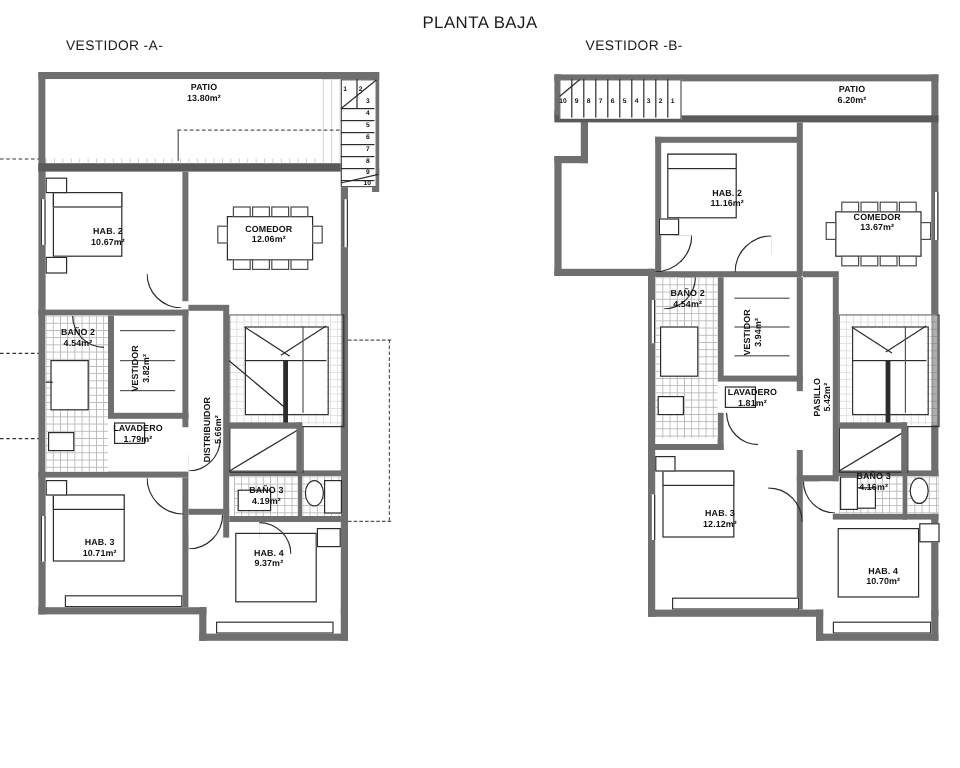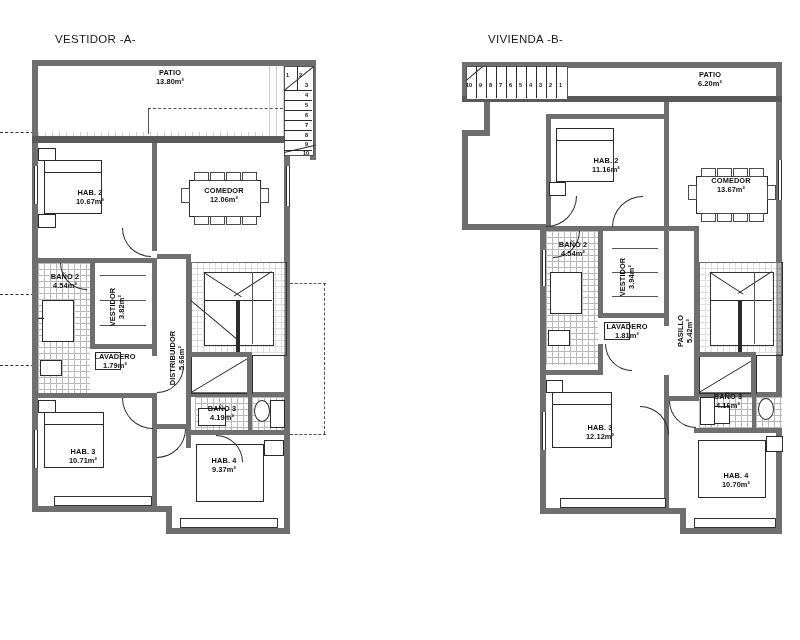--- a/index.html
+++ b/index.html
@@ -83,22 +83,23 @@
   .sw-br{border-radius:0 0 100% 0;border-top:none;border-left:none;}
   .sw-bl{border-radius:0 0 0 100%;border-top:none;border-right:none;}
   .sw-tr{border-radius:0 100% 0 0;border-bottom:none;border-left:none;}
   .sw-tl{border-radius:100% 0 0 0;border-bottom:none;border-right:none;}
 </style>
 </head>
 <body>
 
 <div class="page">
 
+  <div class="plan-title">PLANTA BAJA</div>
   <div class="house-label" id="labelA">VESTIDOR -A-</div>
-  <div class="house-label" id="labelB">VIVIENDA -B-</div>
+  <div class="house-label" id="labelB">VESTIDOR -B-</div>
 
   <div>
 
     <div class="axis" style="left:0px;top:132px;width:34px;"></div>
     <div class="axis" style="left:0px;top:294px;width:34px;"></div>
     <div class="axis" style="left:0px;top:365px;width:34px;"></div>
 
     <div class="wall" style="left:32px;top:60px;width:284px;height:6px;"></div>
 
     <div class="wall" style="left:32px;top:60px;width:6px;height:452px;"></div>

